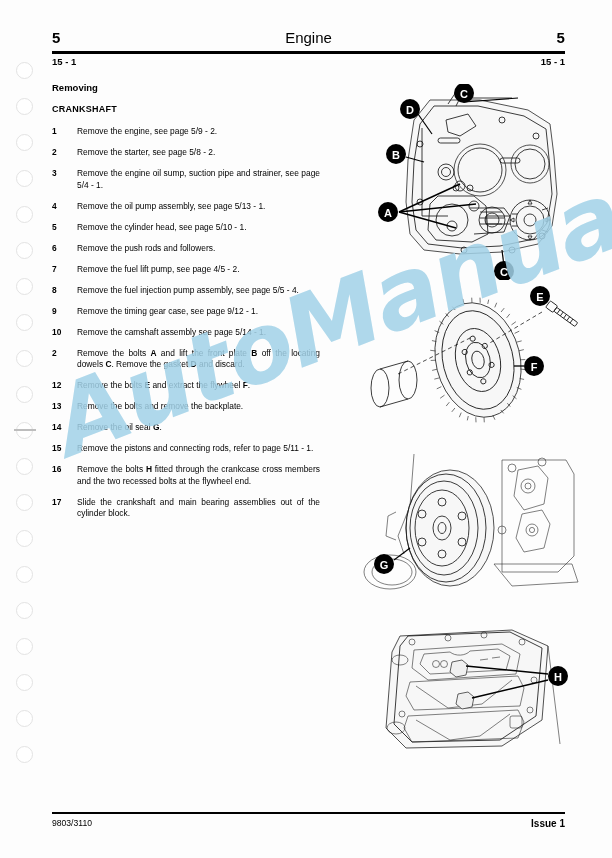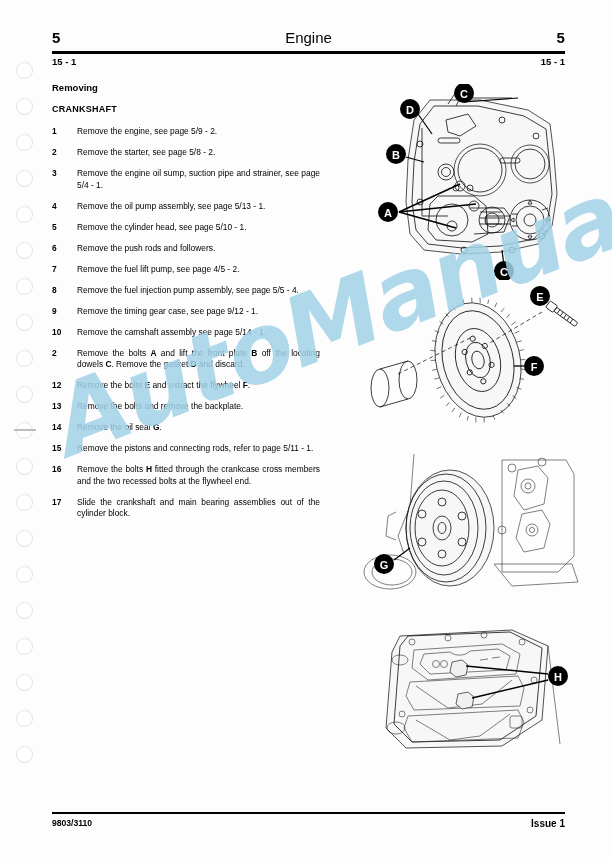--- a/index.html
+++ b/index.html
@@ -239,21 +239,21 @@
     top: 818px;
     width: 513px;
     height: 14px;
     z-index: 4;
   }
   .foot-left {
     position: absolute;
     left: 0;
     top: 0;
     font-size: 8.6px;
-    font-weight: 700;
+    font-weight: 400;
   }
   .foot-right {
     position: absolute;
     right: 0;
     top: 0;
     font-size: 10px;
     font-weight: 700;
   }
 </style>
 </head>

